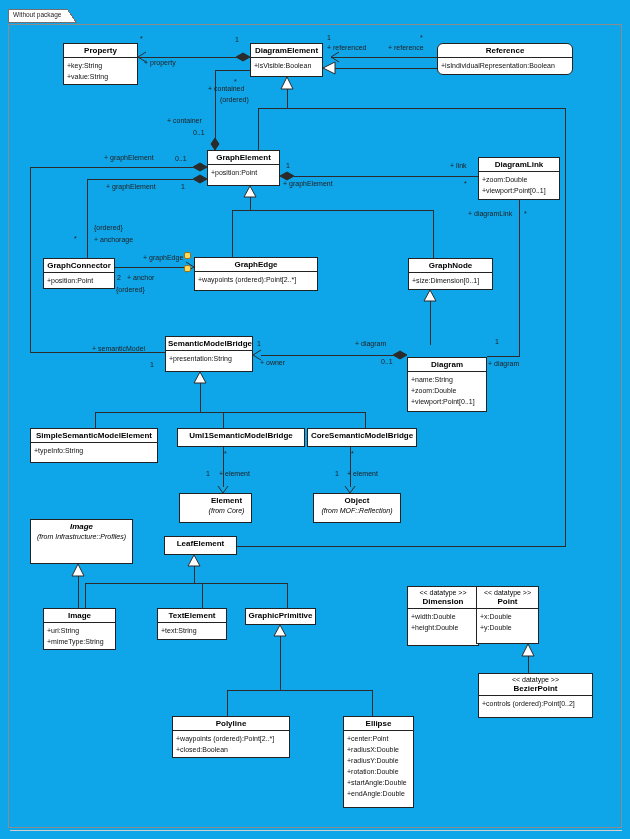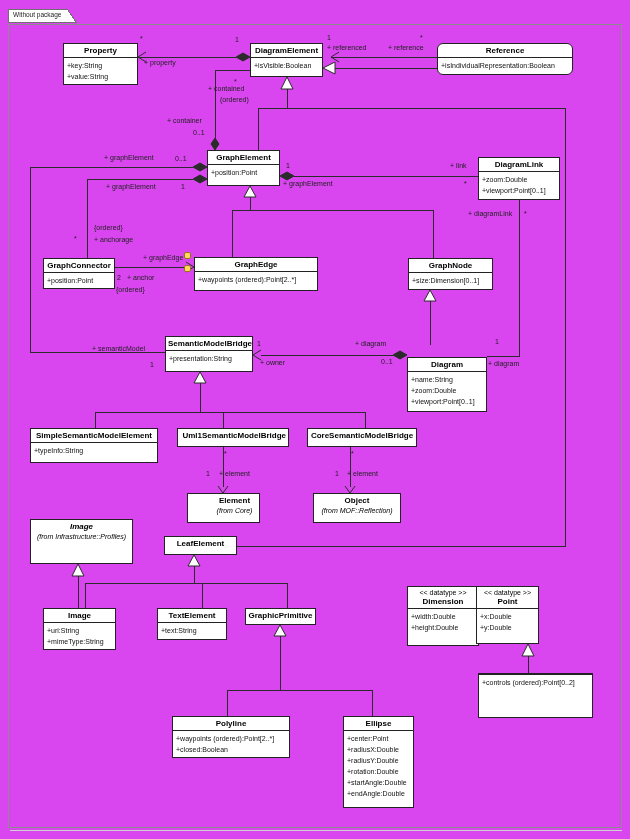--- a/index.html
+++ b/index.html
@@ -1,16 +1,16 @@
 <!DOCTYPE html>
 <html><head>
 <meta charset="utf-8">
 <style>
   html,body{margin:0;padding:0;background:#ffffff;}
-  .stage{position:relative;width:630px;height:839px;background:#d946ef;overflow:hidden;
+  .stage{position:relative;width:630px;height:839px;background:#0ea5e9;overflow:hidden;
          font-family:"Liberation Sans",sans-serif;}
   .wires{position:absolute;left:0;top:0;}
   .tab-label{position:absolute;left:13px;top:10px;font-size:6.5px;line-height:10px;color:#222;white-space:nowrap;}
   .uml-class{position:absolute;box-sizing:border-box;display:flex;flex-direction:column;
              background:#fff;border:1px solid #222;}
   .uml-title{padding:2px 2px 1px 2px;}
   .uml-name{font-size:8px;font-weight:bold;line-height:10px;text-align:center;white-space:nowrap;}
   .uml-name.it{font-style:italic;}
   .uml-stereo{font-size:7px;line-height:8px;text-align:center;white-space:nowrap;}
   .uml-from{font-size:7px;font-style:italic;line-height:9px;text-align:center;white-space:nowrap;}
@@ -171,31 +171,31 @@
         </div>
       </div>
       <div class="uml-class" style="left: 30px; top: 428px; width: 128px; min-height: 35px;">
         <div class="uml-title">
           <div class="uml-name">SimpleSemanticModelElement</div>
         </div>
         <div class="uml-attrs">
           <div class="uml-attr">+typeInfo:String</div>
         </div>
       </div>
-      <div class="uml-class" style="left: 177px; top: 428px; width: 112px; min-height: 19px; align-items: flex-end;">
+      <div class="uml-class" style="left: 177px; top: 428px; width: 128px; min-height: 19px;">
         <div class="uml-title">
           <div class="uml-name">Uml1SemanticModelBridge</div>
         </div>
       </div>
       <div class="uml-class" style="left: 307px; top: 428px; width: 110px; min-height: 19px;">
         <div class="uml-title">
           <div class="uml-name">CoreSemanticModelBridge</div>
         </div>
       </div>
-      <div class="uml-class" style="left: 187px; top: 493px; width: 73px; min-height: 30px; padding-left: 22px;">
+      <div class="uml-class" style="left: 179px; top: 493px; width: 73px; min-height: 30px; padding-left: 22px;">
         <div class="uml-title">
           <div class="uml-name">Element</div>
           <div class="uml-from">(from Core)</div>
         </div>
       </div>
       <div class="uml-class" style="left: 313px; top: 493px; width: 88px; min-height: 30px;">
         <div class="uml-title">
           <div class="uml-name">Object</div>
           <div class="uml-from">(from MOF::Reflection)</div>
         </div>
@@ -247,20 +247,24 @@
         <div class="uml-title">
           <div class="uml-stereo">&lt;&lt; datatype &gt;&gt;</div>
           <div class="uml-name">Point</div>
         </div>
         <div class="uml-attrs">
           <div class="uml-attr">+x:Double</div>
           <div class="uml-attr">+y:Double</div>
         </div>
       </div>
       <div class="uml-class" style="left: 478px; top: 673px; width: 115px; min-height: 45px;">
+        <div class="uml-title">
+          <div class="uml-stereo">&lt;&lt; datatype &gt;&gt;</div>
+          <div class="uml-name">BezierPoint</div>
+        </div>
         <div class="uml-attrs">
           <div class="uml-attr">+controls (ordered):Point[0..2]</div>
         </div>
       </div>
       <div class="uml-class" style="left: 172px; top: 716px; width: 118px; min-height: 42px;">
         <div class="uml-title">
           <div class="uml-name">Polyline</div>
         </div>
         <div class="uml-attrs">
           <div class="uml-attr">+waypoints (ordered):Point[2..*]</div>

